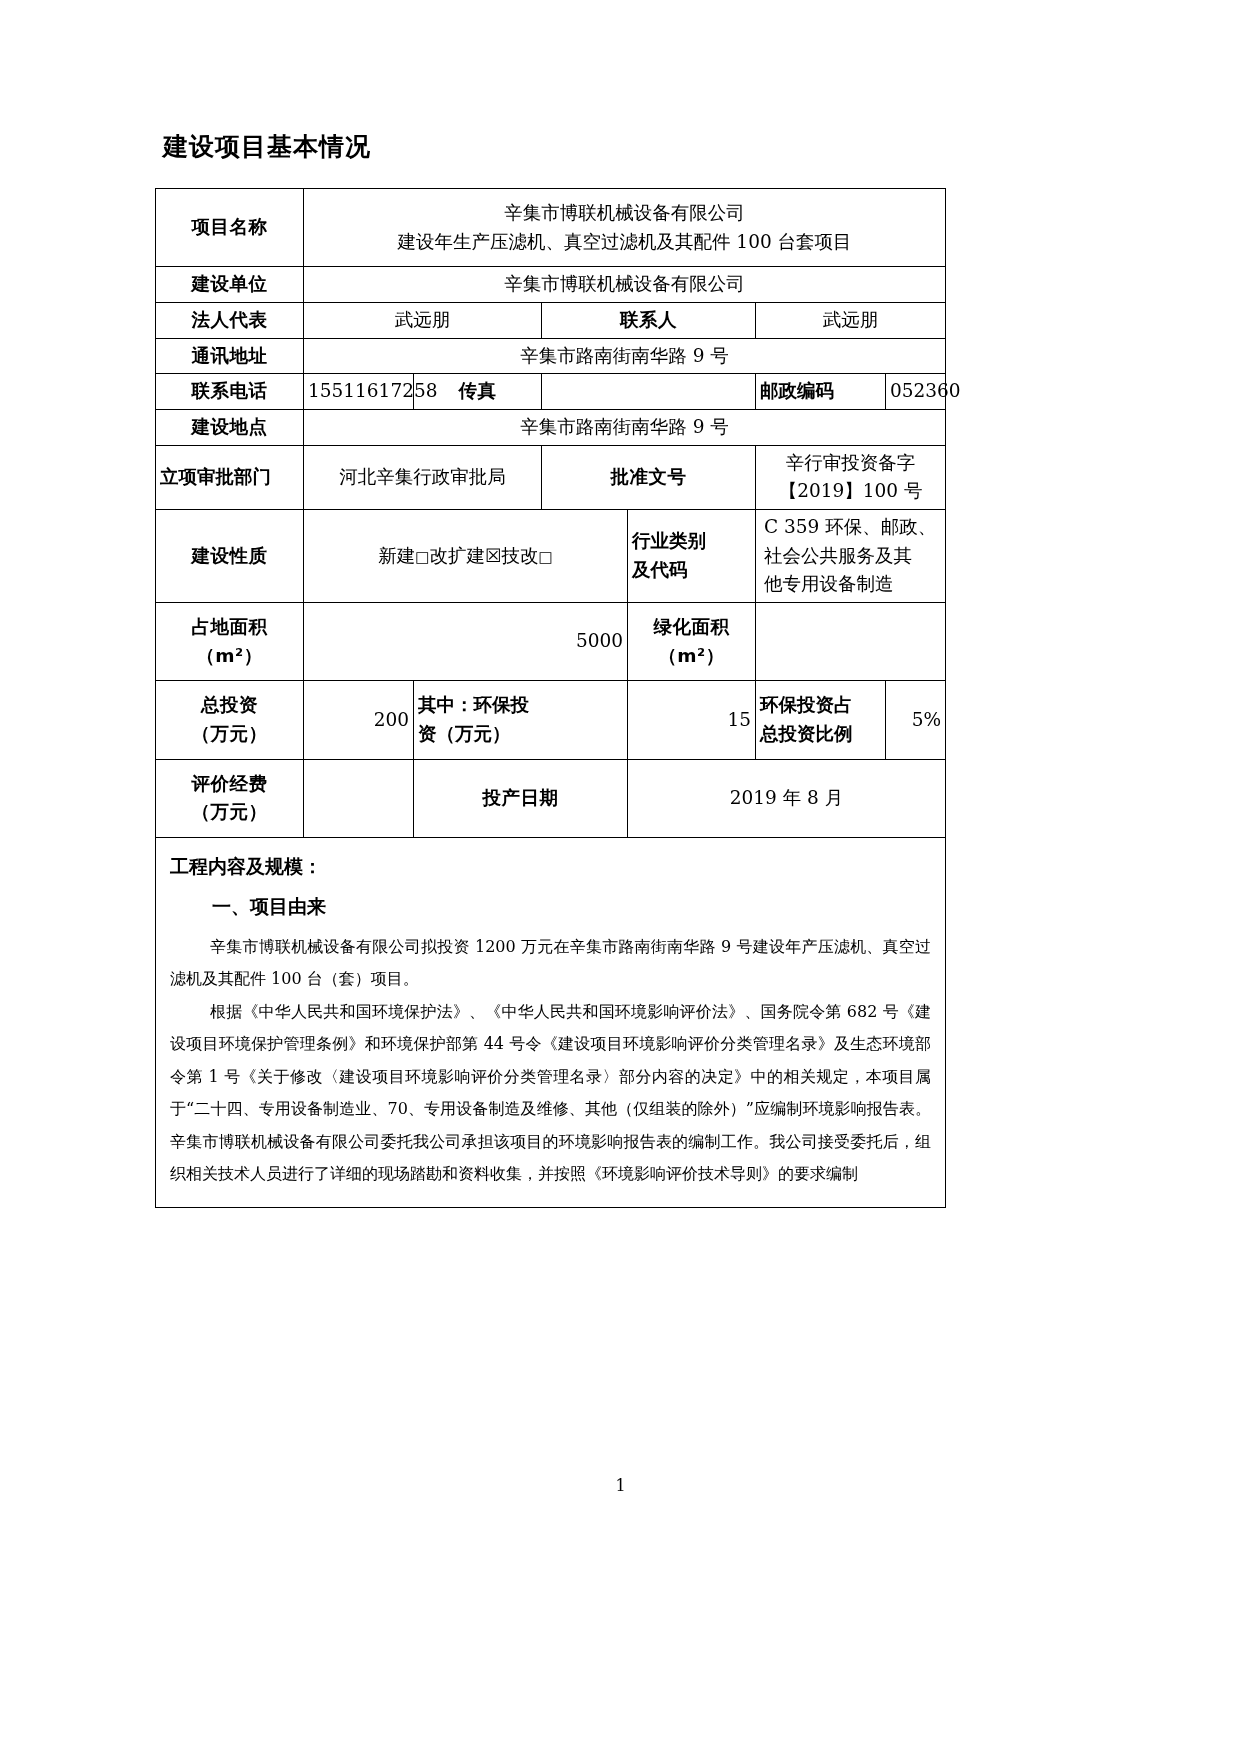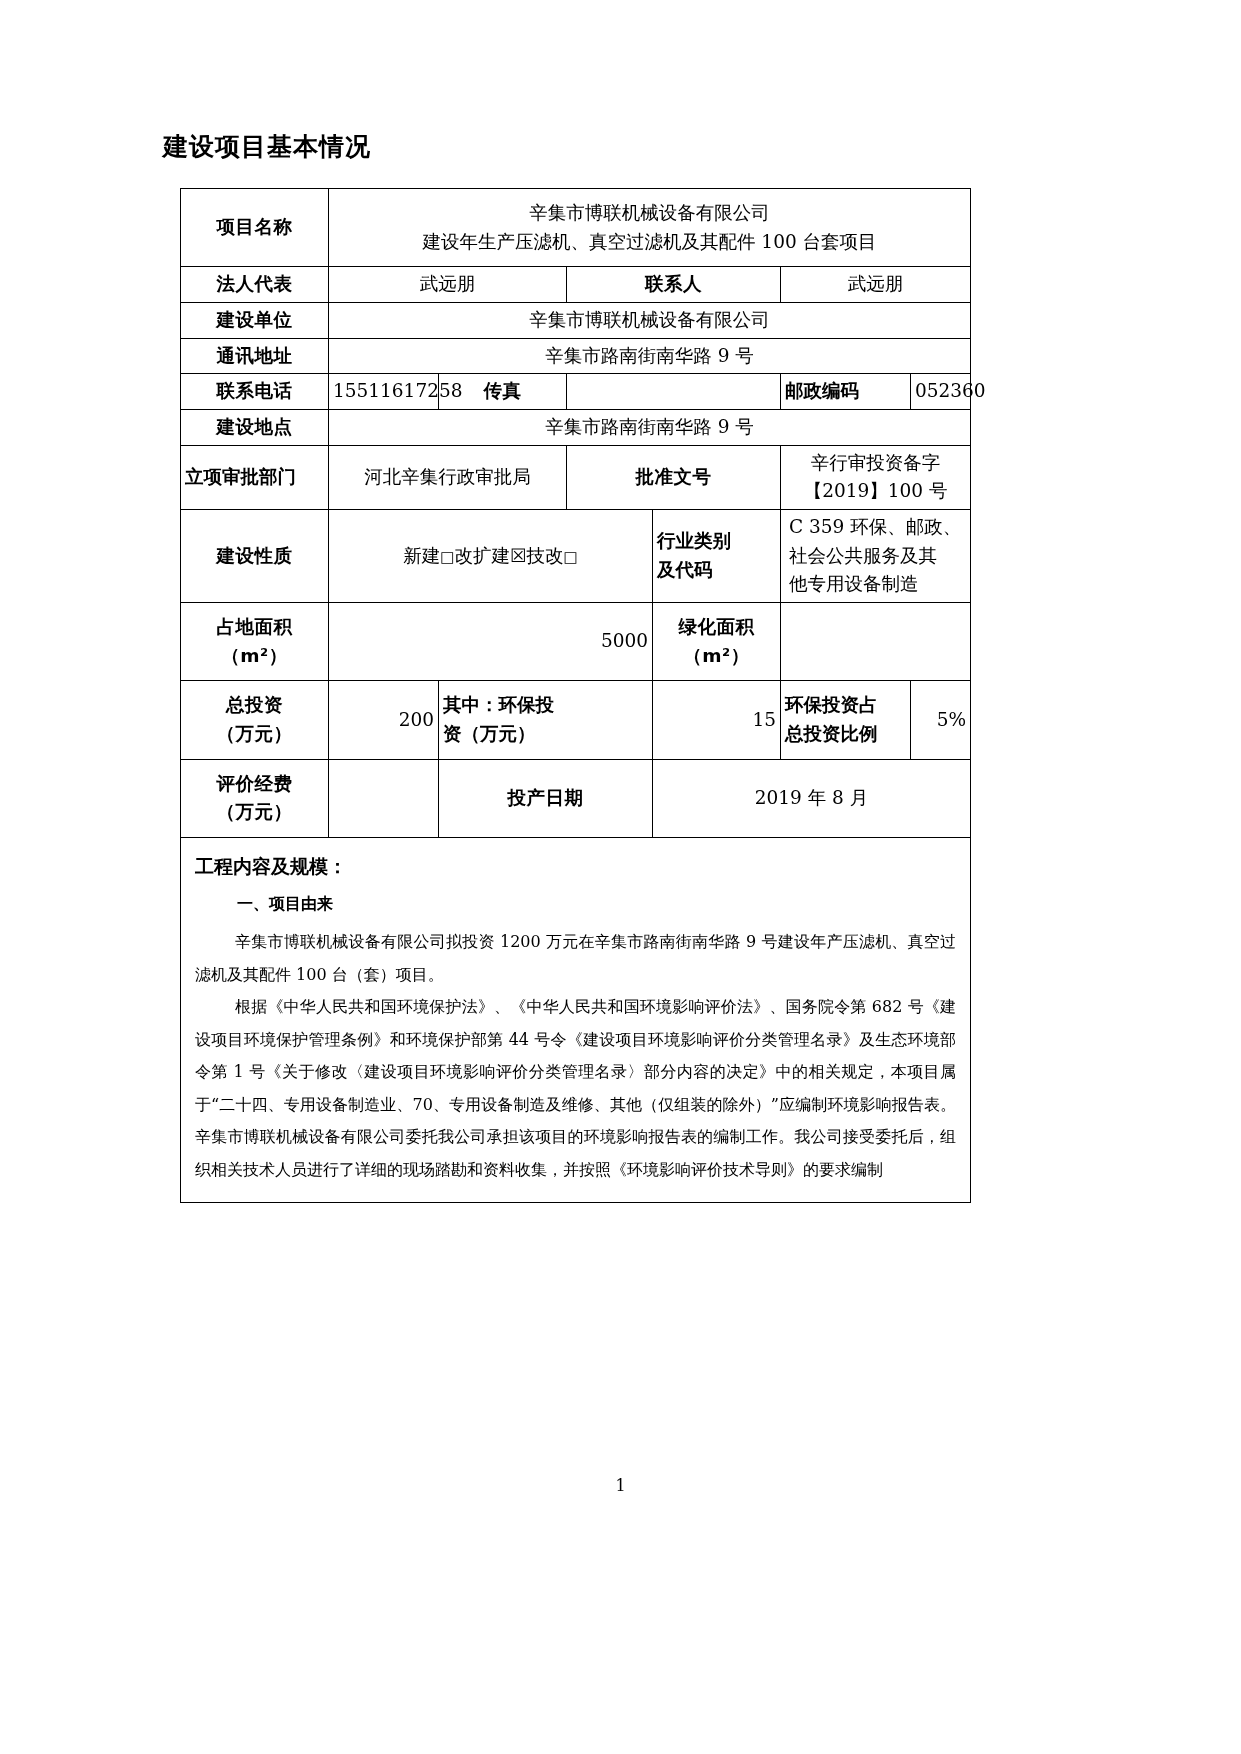--- a/index.html
+++ b/index.html
@@ -34,21 +34,20 @@
     font-size: 25px;
     letter-spacing: 1px;
     margin: 0 0 26px 8px;
     line-height: 1.2;
   }
   table.maintable {
     border-collapse: collapse;
     width: 790px;
     table-layout: fixed;
     border: 1.5px solid #000;
-    margin-left: 25px;
   }
   table.maintable td {
     border: 1px solid #000;
     padding: 3px 4px;
     vertical-align: middle;
     font-size: 18.5px;
     line-height: 1.55;
   }
   .lbl {
     font-family: "DejaVu Sans", "Liberation Sans", sans-serif;
@@ -95,21 +94,21 @@
   }
   .body-head {
     font-family: Liberation Serif, serif;
     font-weight: bold;
     font-size: 19px;
     margin: 4px 0 10px 0;
   }
   .body-sub {
     font-family: "DejaVu Sans", "Liberation Sans", sans-serif;
     font-weight: bold;
-    font-size: 16px;
+    font-size: 19px;
     margin: 8px 0 10px 42px;
   }
   .body-p {
     font-family: "DejaVu Serif", "Liberation Serif", serif;
     font-size: 16px;
     line-height: 2.03;
     margin: 0;
     text-indent: 40px;
     text-align: justify;
     text-justify: inter-ideograph;
@@ -147,29 +146,29 @@
 
         <tr>
           <td class="lbl">项目名称</td>
           <td colspan="6" class="val two-line cell-pad-tall">
             <div>辛集市博联机械设备有限公司</div>
             <div>建设年生产压滤机、真空过滤机及其配件 100 台套项目</div>
           </td>
         </tr>
 
         <tr>
+          <td class="lbl">建设单位</td>
+          <td colspan="6" class="val">辛集市博联机械设备有限公司</td>
+        </tr>
+
+        <tr>
           <td class="lbl">法人代表</td>
           <td colspan="2" class="val">武远朋</td>
           <td colspan="2" class="lbl">联系人</td>
           <td colspan="2" class="val">武远朋</td>
-        </tr>
-
-        <tr>
-          <td class="lbl">建设单位</td>
-          <td colspan="6" class="val">辛集市博联机械设备有限公司</td>
         </tr>
 
         <tr>
           <td class="lbl">通讯地址</td>
           <td colspan="6" class="val">辛集市路南街南华路 9 号</td>
         </tr>
 
         <tr>
           <td class="lbl">联系电话</td>
           <td class="val-num">15511617258</td>

